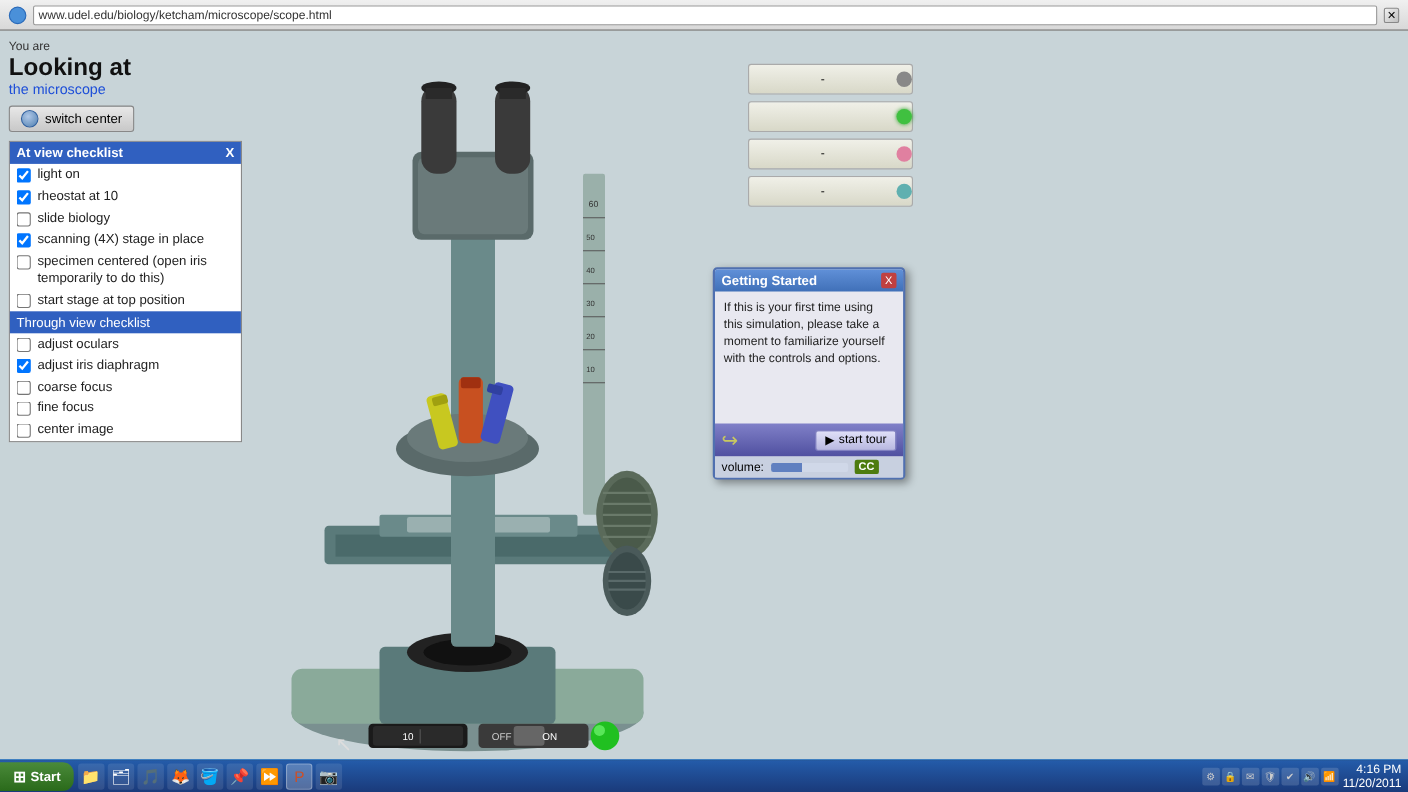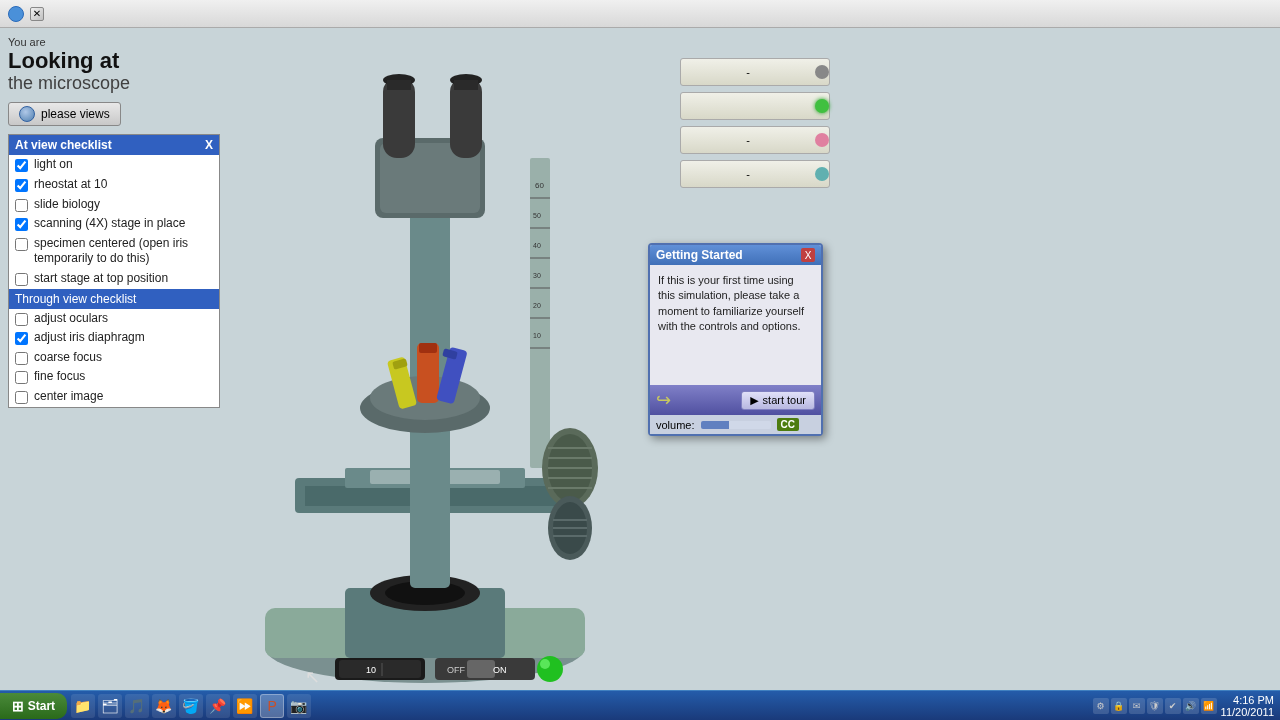--- a/index.html
+++ b/index.html
@@ -71,22 +71,22 @@
       color: #333;
       line-height: 1.2;
     }
     .looking-at-title {
       font-size: 22px;
       font-weight: bold;
       color: #111;
       line-height: 1.1;
     }
     .microscope-label {
-      font-size: 18px;
-      color: #404040;
+      font-size: 13px;
+      color: #1d4ed8;
       margin-bottom: 8px;
     }
     .switch-views-btn {
       background: linear-gradient(to bottom, #e8e8e8, #c8c8c8);
       border: 1px solid #888;
       border-radius: 3px;
       padding: 3px 10px;
       font-size: 12px;
       cursor: pointer;
       display: flex;
@@ -345,33 +345,36 @@
       font-size: 18px;
       color: #ddd;
       z-index: 10;
     }
   </style>
 </head>
 <body>
 
 <div class="browser-bar">
   <div class="browser-icon"></div>
+  <div class="address-bar">
+    <span>www.udel.edu/biology/ketcham/microscope/scope.html</span>
+  </div>
   <div class="browser-close">✕</div>
 </div>
 
 <div class="main-content">
 
   <div class="left-panel">
     <div class="you-are-label">You are</div>
     <div class="looking-at-title">Looking at</div>
     <div class="microscope-label">the microscope</div>
 
     <button class="switch-views-btn">
       <div class="switch-views-dot"></div>
-      <span>please views</span>
+      <span>switch center</span>
     </button>
 
     <div class="checklist-section">
       <div class="checklist-header">
         <span>At view checklist</span>
         <span class="checklist-close">X</span>
       </div>
       <div class="checklist-item">
         <input type="checkbox" checked="" style="">
         <span>light on</span>

